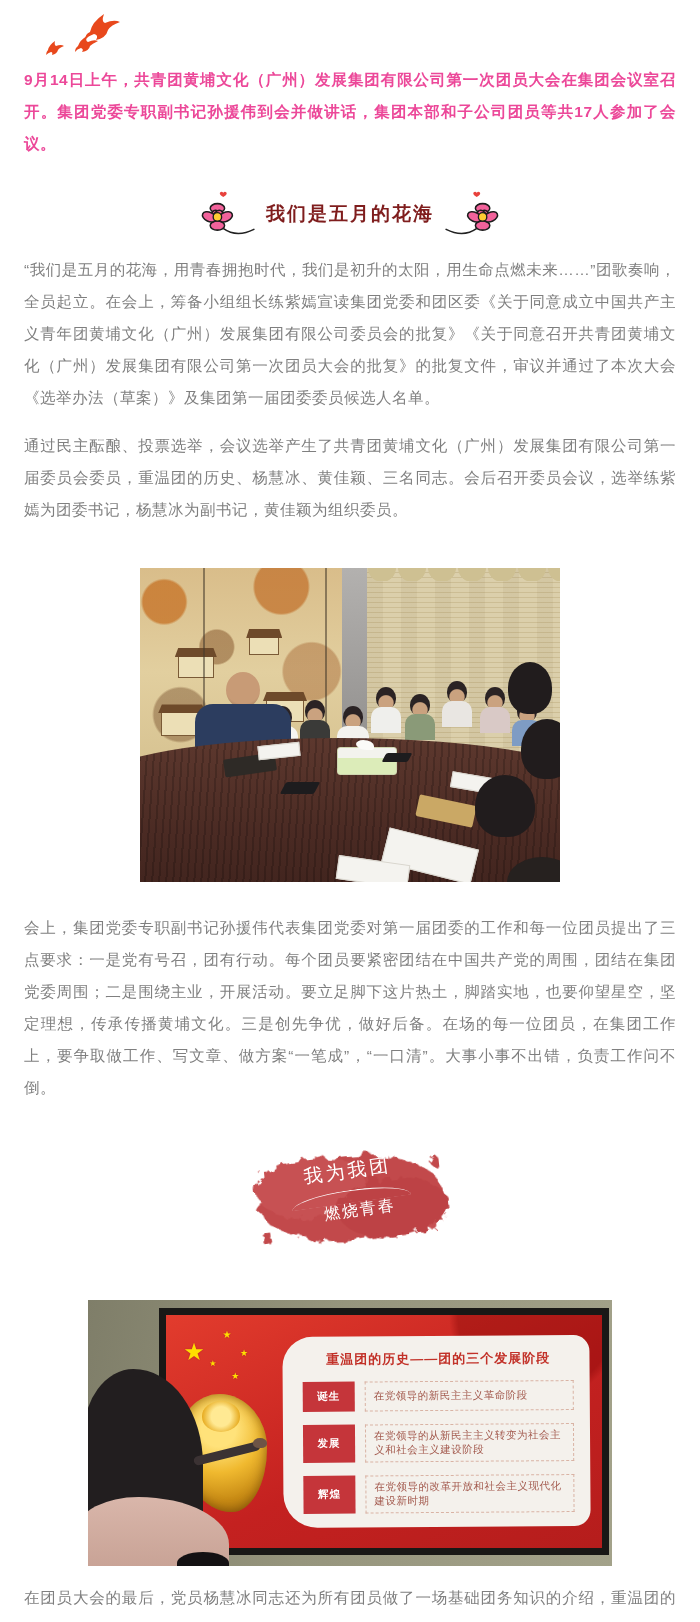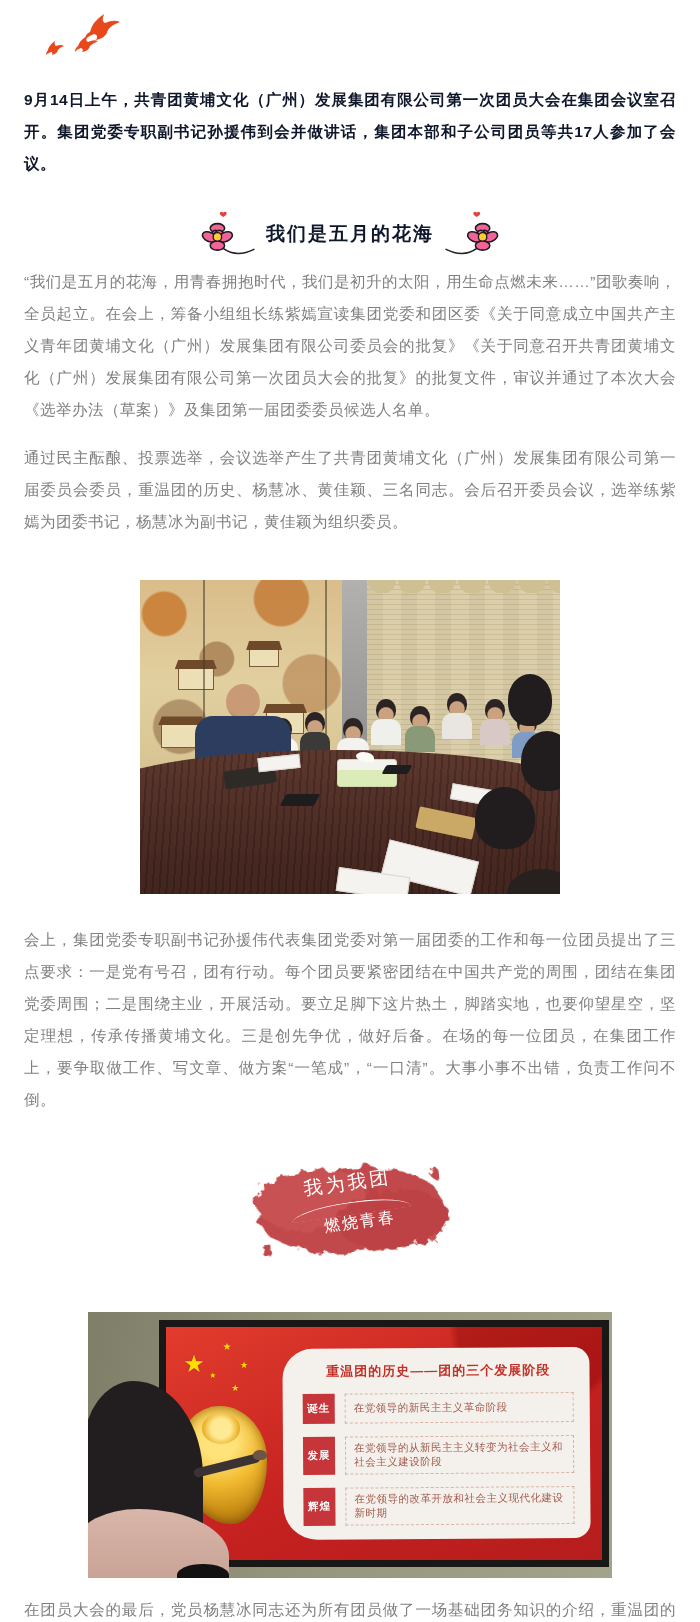--- a/index.html
+++ b/index.html
@@ -6,34 +6,34 @@
   body{
     width:700px;height:1622px;overflow:hidden;background:#ffffff;
     font-family:"Liberation Sans","DejaVu Sans",sans-serif;
     position:relative;
   }
   
   .para{
     font-size:15.5px;line-height:32px;color:#7f7f7f;
     text-align:justify;margin:0 24px;letter-spacing:.5px;
   }
-  .intro{font-weight:bold;color:#0f172a;margin-top:20px;}
-  .p1{margin-top:8px;}
+  .intro{font-weight:bold;color:#ec4899;}
+  .p1{margin-top:16px;}
   .p2{margin-top:16px;}
   .p3{margin-top:30px;}
   .outro{margin-top:16px;}
 
   
   .birds{margin:6px 0 0 22px;height:58px;width:120px;}
 
   
   .title-row{
     margin-top:30px;height:48px;display:flex;align-items:center;justify-content:center;gap:10px;
   }
-  .title-text{color:#0f172a;font-weight:bold;font-size:19px;letter-spacing:2px;}
+  .title-text{color:#7f1d1d;font-weight:bold;font-size:19px;letter-spacing:2px;}
   .flower{width:58px;height:48px;}
   .flower.right{transform:scaleX(-1);}
 
   
   .photo1{
     margin:42px auto 0 auto;width:420px;height:314px;position:relative;overflow:hidden;background:#d9c79e;
   }
   .mural{
     position:absolute;left:0;top:0;width:48%;height:60%;
     background:
@@ -123,21 +123,21 @@
   .emblem:before{content:"";position:absolute;left:26%;top:6%;width:44%;height:26%;border-radius:50%;
     background:radial-gradient(circle,#ffe993 0 40%,#e8ae25 75%,#b57c10);}
   .panel{
     position:absolute;left:27%;top:9%;right:2.5%;bottom:9%;
     background:#f4f1ec;border-radius:30px 16px 16px 34px;
     padding:10px 16px 8px 20px;box-sizing:border-box;transform:rotate(-.4deg);
   }
   .slide-title{color:#c23128;font-weight:bold;font-size:13px;text-align:center;margin-top:4px;letter-spacing:1px;}
   .slide-row{display:flex;align-items:stretch;gap:10px;margin-top:13px;}
   .slide-label{
-    width:32px;min-height:30px;background:#c5353a;color:#fff;font-size:10.5px;font-weight:bold;
+    width:52px;min-height:30px;background:#c5353a;color:#fff;font-size:10.5px;font-weight:bold;
     display:flex;align-items:center;justify-content:center;letter-spacing:1px;flex:none;
   }
   .slide-text{
     flex:1;border:1.5px dashed #d9b3a4;color:#a35a4e;font-size:10.5px;
     display:flex;align-items:center;padding:4px 8px;letter-spacing:.5px;
   }
   .hair{
     position:absolute;left:-1%;top:26%;width:23%;height:86%;
     background:#221e1f;border-radius:42% 58% 26% 30%/30% 42% 20% 20%;
   }

